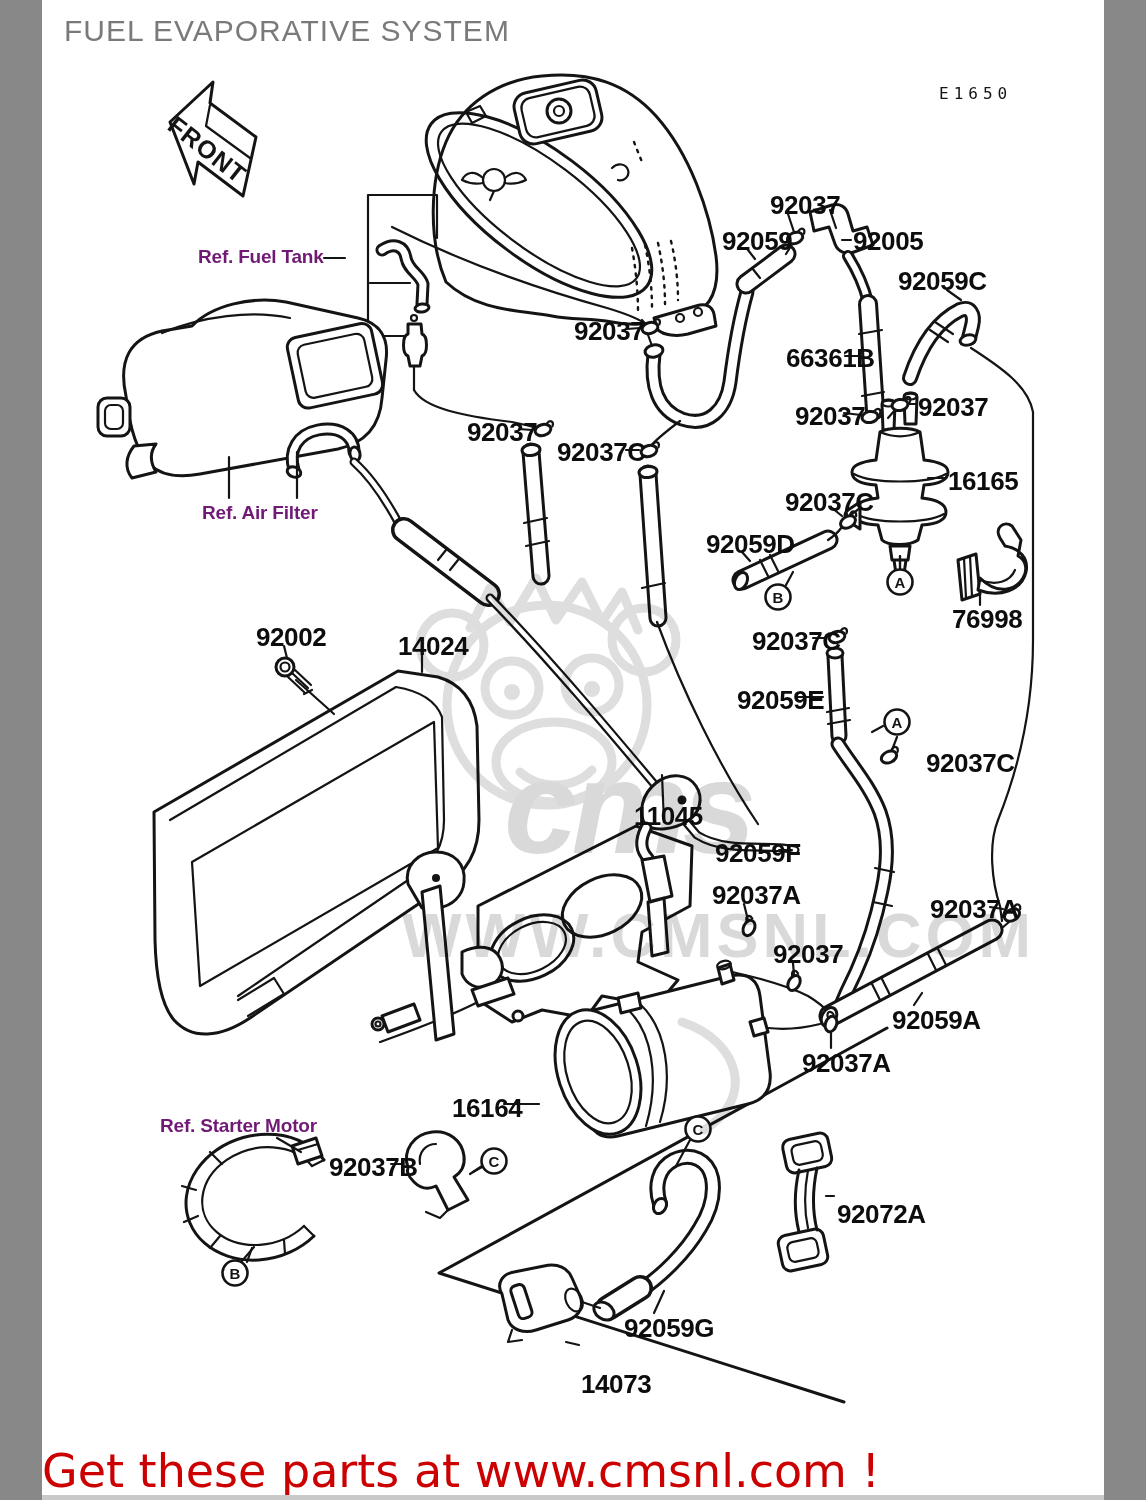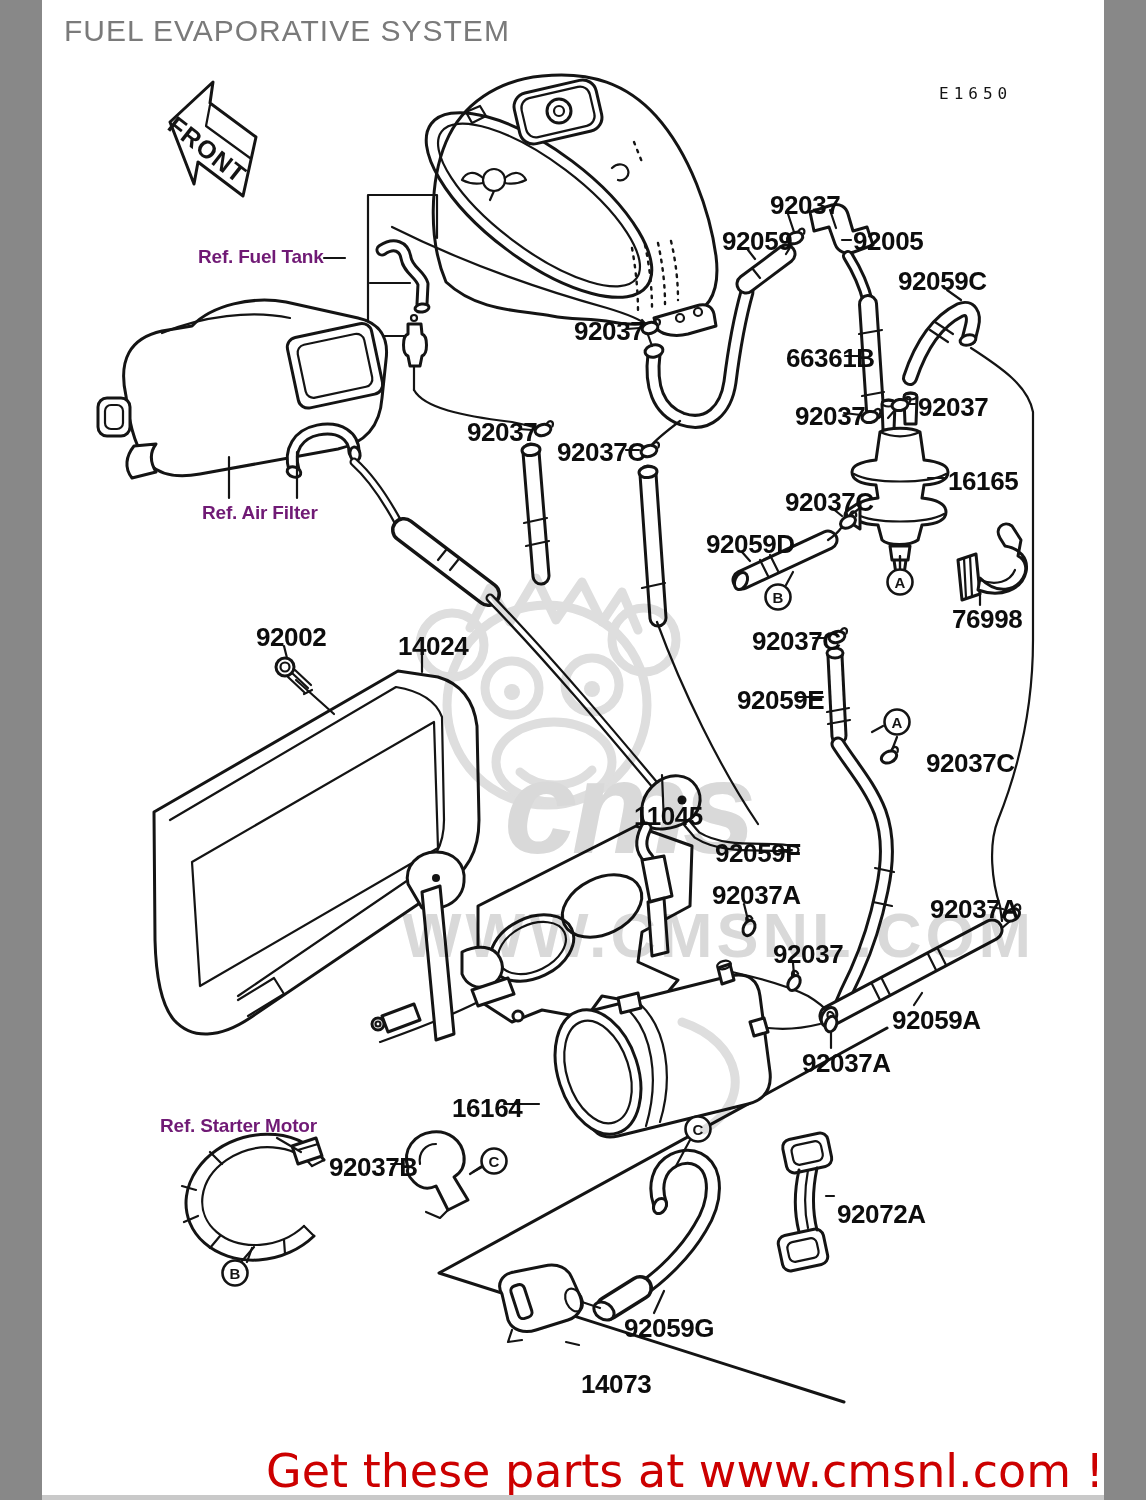--- a/index.html
+++ b/index.html
@@ -51,21 +51,21 @@
   }
   #wm-cms{
     position:absolute; left:462px; top:742px; color:var(--wm);
     font-weight:bold; font-style:italic; font-size:132px; letter-spacing:-6px; line-height:1;
   }
   #wm-url{
     position:absolute; left:360px; top:904px; color:var(--wm);
     font-weight:bold; font-size:63px; letter-spacing:4px; line-height:1; white-space:nowrap;
   }
   #footer-promo{
-    position:absolute; left:0; top:1446px; width:100%; text-align:right;
+    position:absolute; left:0; top:1446px; width:100%; text-align:left;
     font-family:"DejaVu Sans", sans-serif; font-size:46px; color:var(--red);
     z-index:30; line-height:1.1; white-space:nowrap;
   }
   #bottom-edge{position:absolute; left:0; bottom:0; width:100%; height:5px; background:var(--edge); z-index:40;}
 </style>
 </head>
 <body>
 
 <div id="stage">
 

